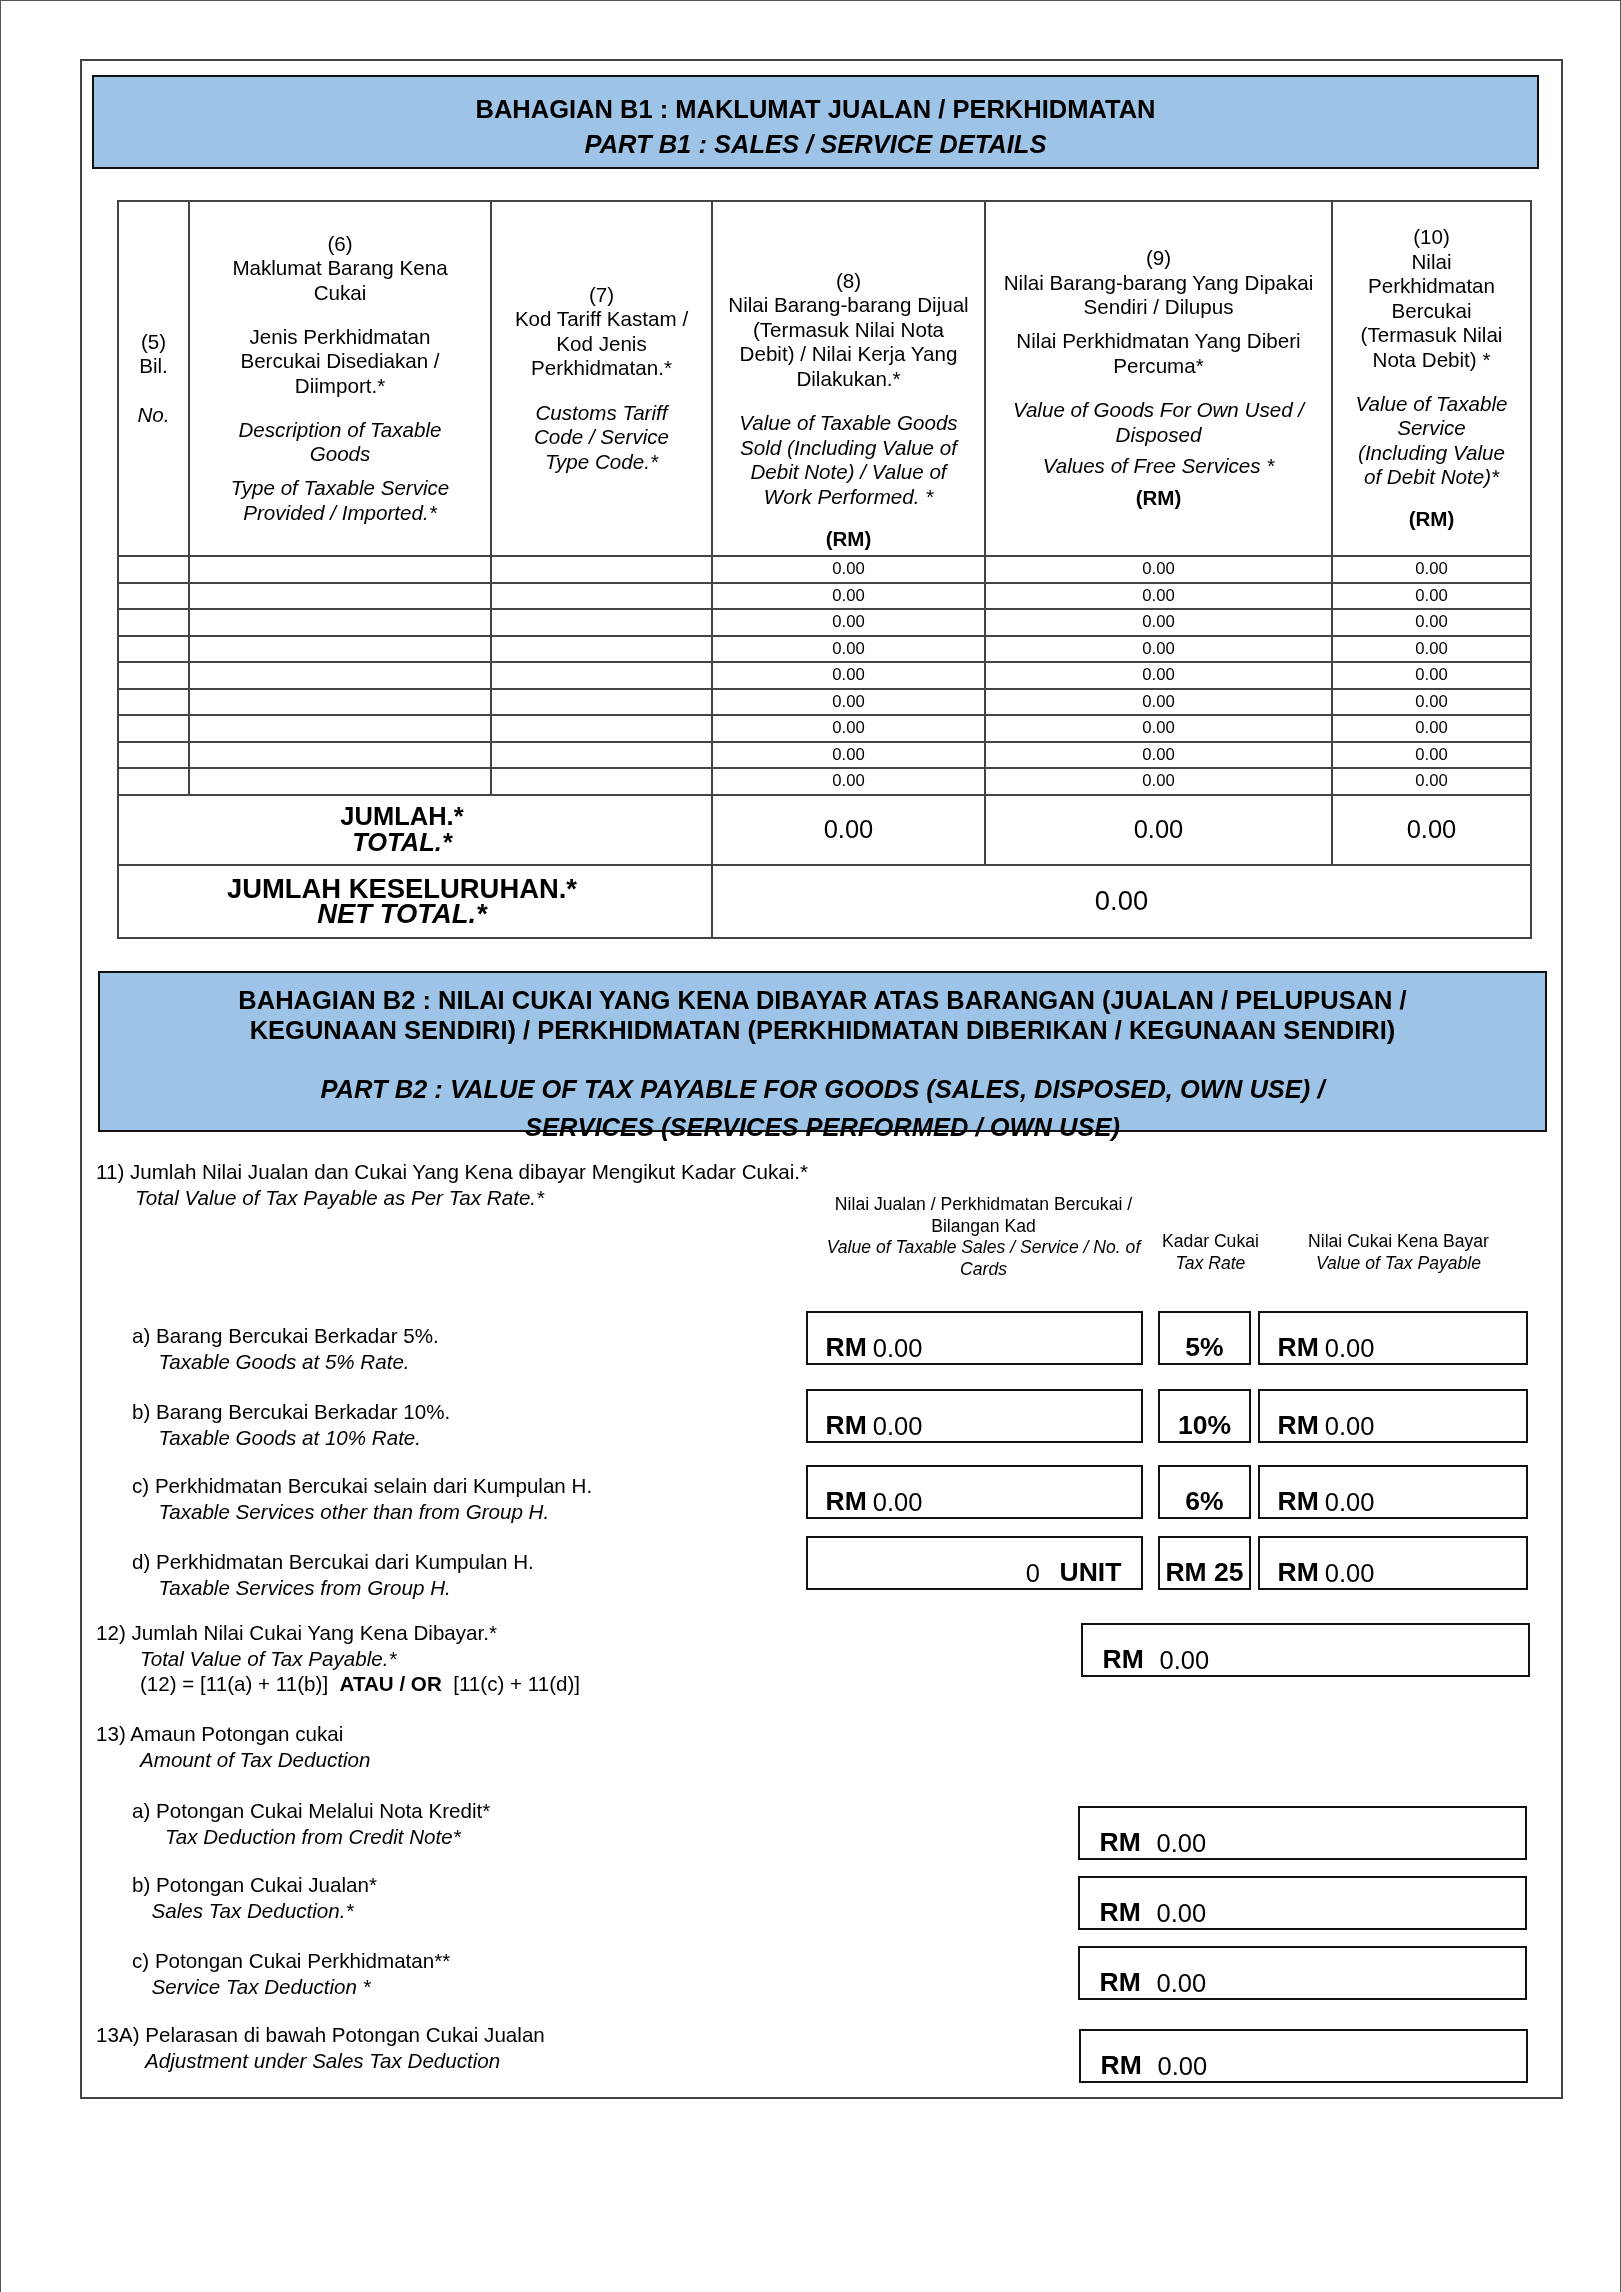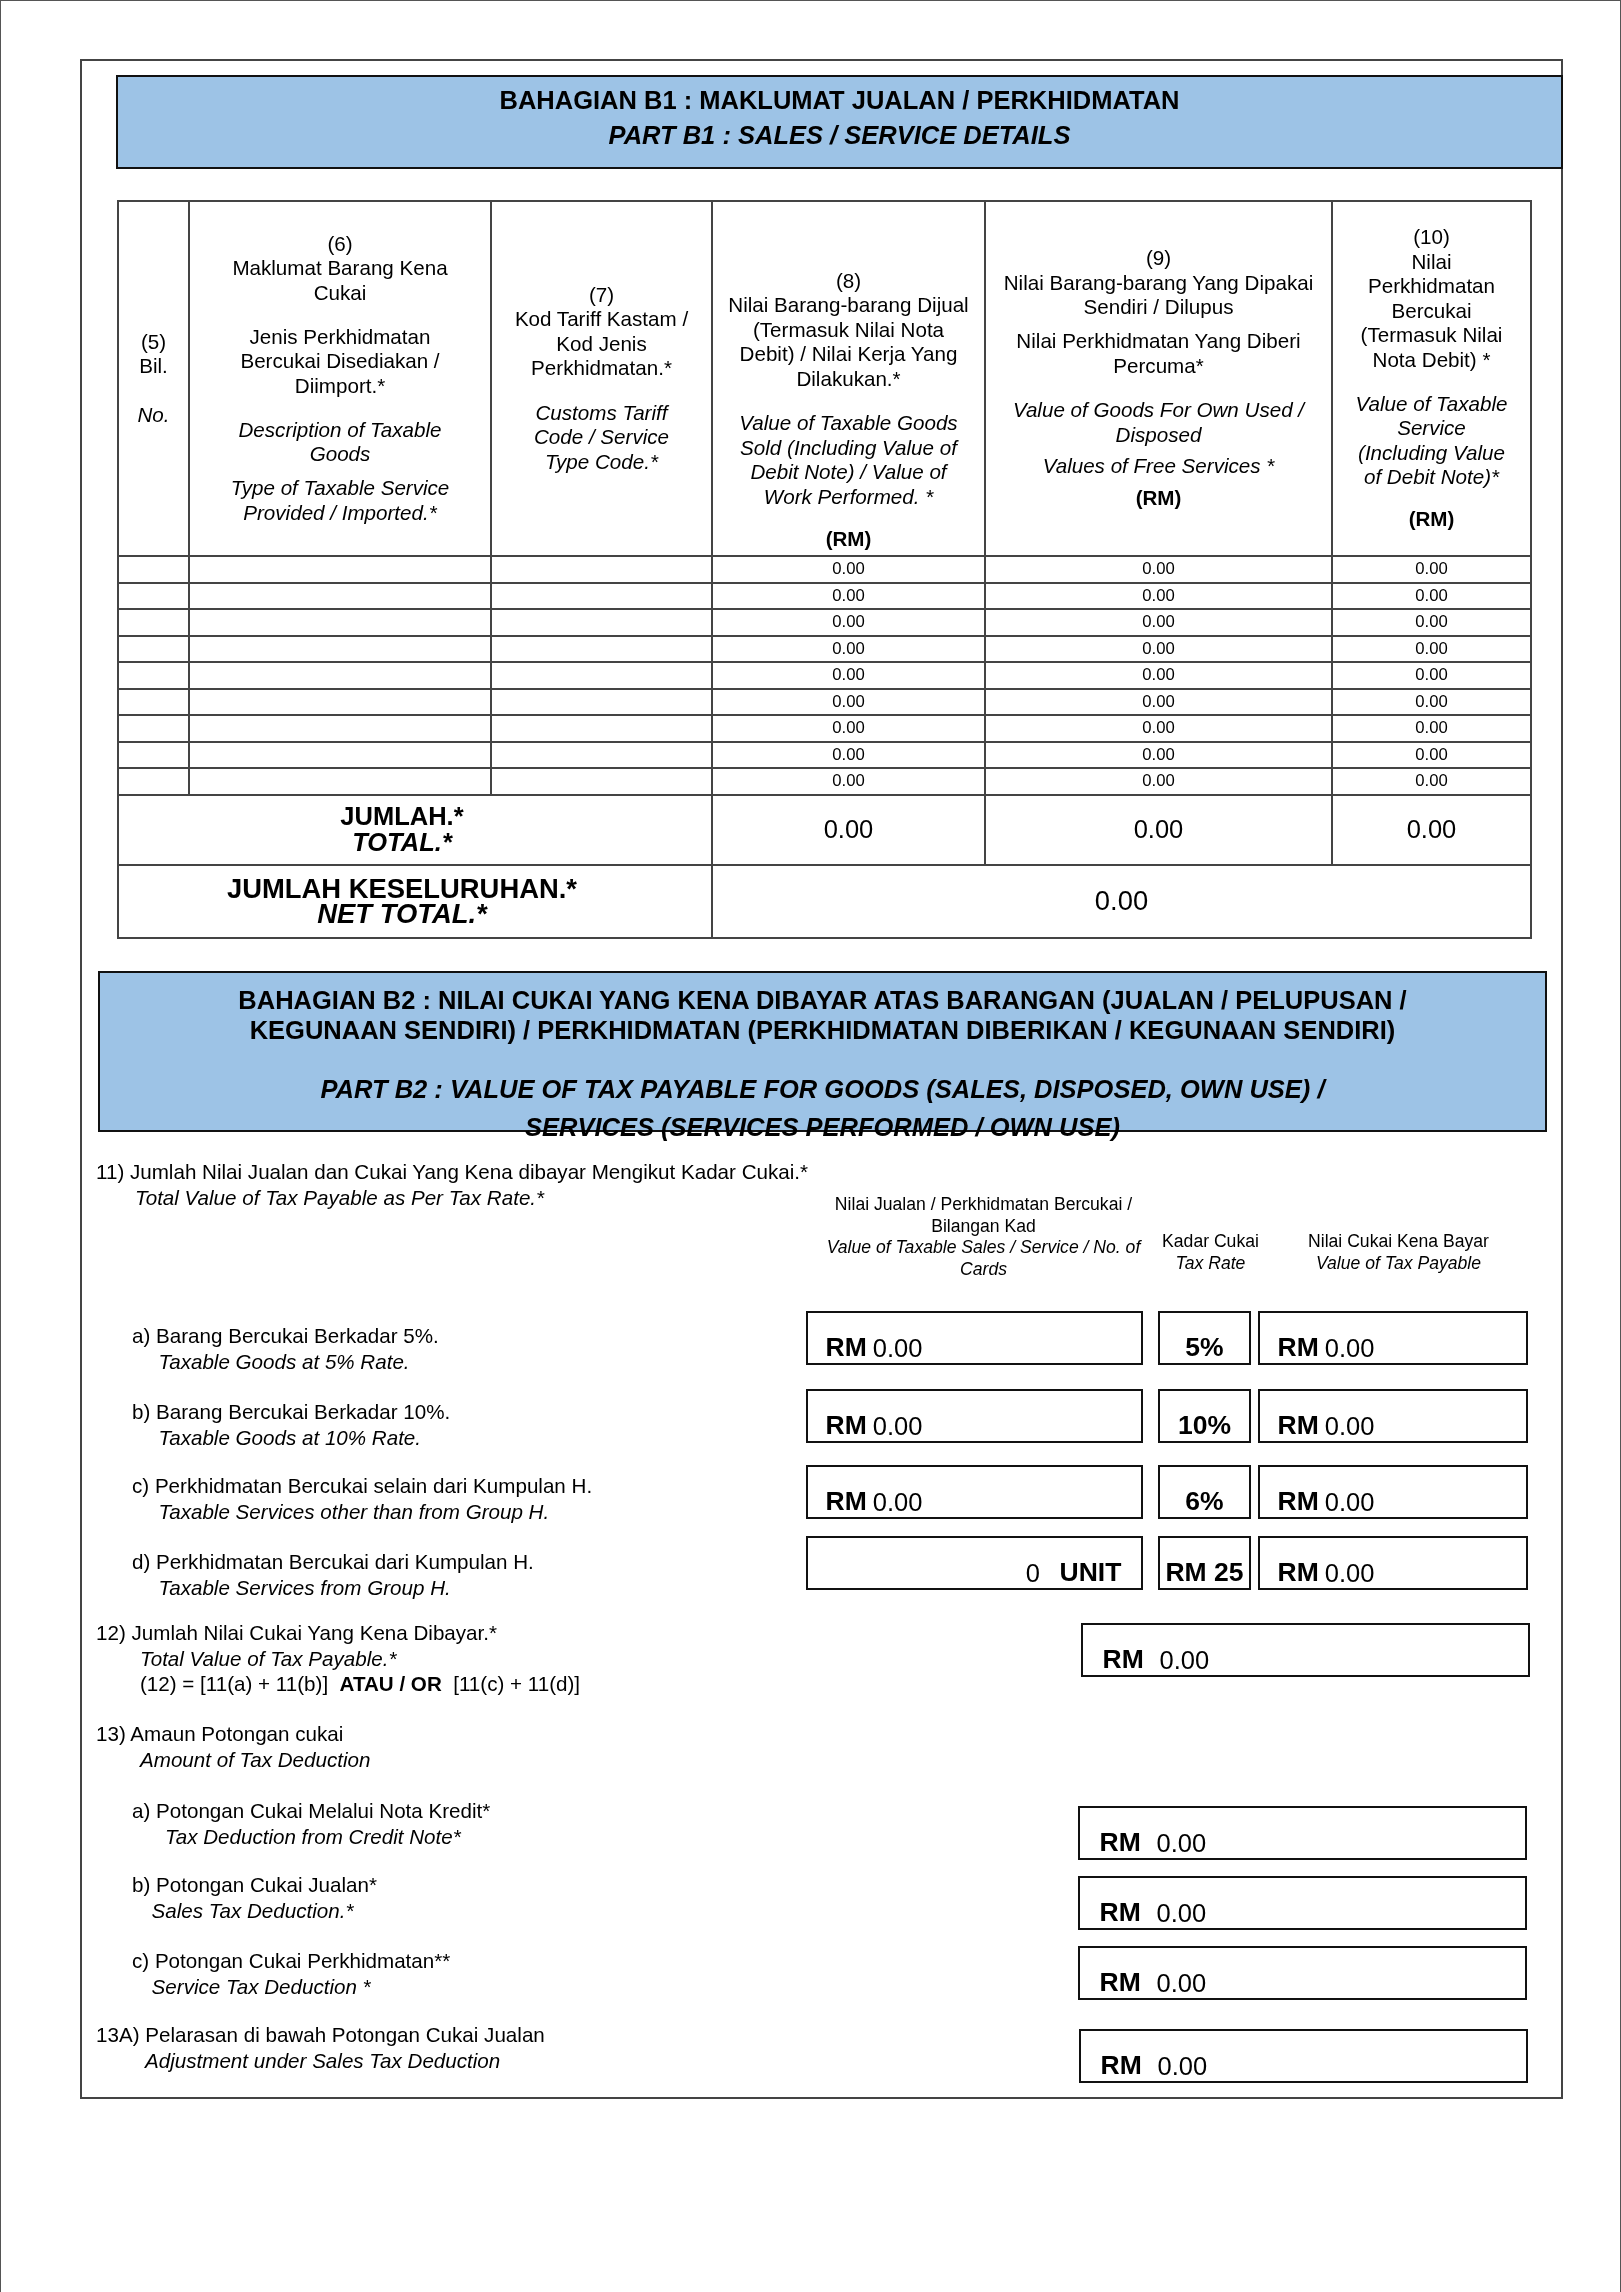--- a/index.html
+++ b/index.html
@@ -4,21 +4,21 @@
 <style>
   html, body { margin:0; padding:0; background:#fff; }
   body { width:1621px; height:2293px; position:relative; overflow:hidden;
          font-family:"Liberation Sans", sans-serif; color:#000; }
   .page-border { position:absolute; left:0; top:0; width:1619px; height:2291px; border:1px solid #555; }
   .frame { position:absolute; left:80px; top:59px; width:1483px; height:2040px; border:2px solid #444; box-sizing:border-box; }
   .banner { position:absolute; background:#9dc3e6; border:2.9px solid #111; box-sizing:border-box;
             text-align:center; font-weight:bold; }
   .banner .l1 { font-size:25.5px; line-height:30px; }
   .banner .l2 { font-size:25.5px; line-height:30px; font-style:italic; }
-  #b1-banner { left:116px; top:75px; width:1447px; height:94px; padding-top:8px; }
+  #b1-banner { left:92px; top:75px; width:1447px; height:94px; padding-top:17px; }
   #b1-banner .l2 { margin-top:4.9px; }
   #b2-banner { left:98px; top:971px; width:1449px; height:161px; padding-top:11.8px; }
   #b2-banner .l2 { margin-top:29px; }
 
   table.b1 { position:absolute; left:117px; top:200px; width:1412px; border-collapse:collapse; table-layout:fixed; }
   table.b1 td, table.b1 th { border:2px solid #444; padding:0; font-weight:normal; }
   table.b1 th { font-size:20.6px; line-height:24.5px; text-align:center; vertical-align:middle; height:353px; }
   table.b1 th i { display:block; }
   table.b1 .hblk { display:block; margin-bottom:19.6px; }
   table.b1 .rm { font-weight:bold; display:block; margin-top:17.6px; }

